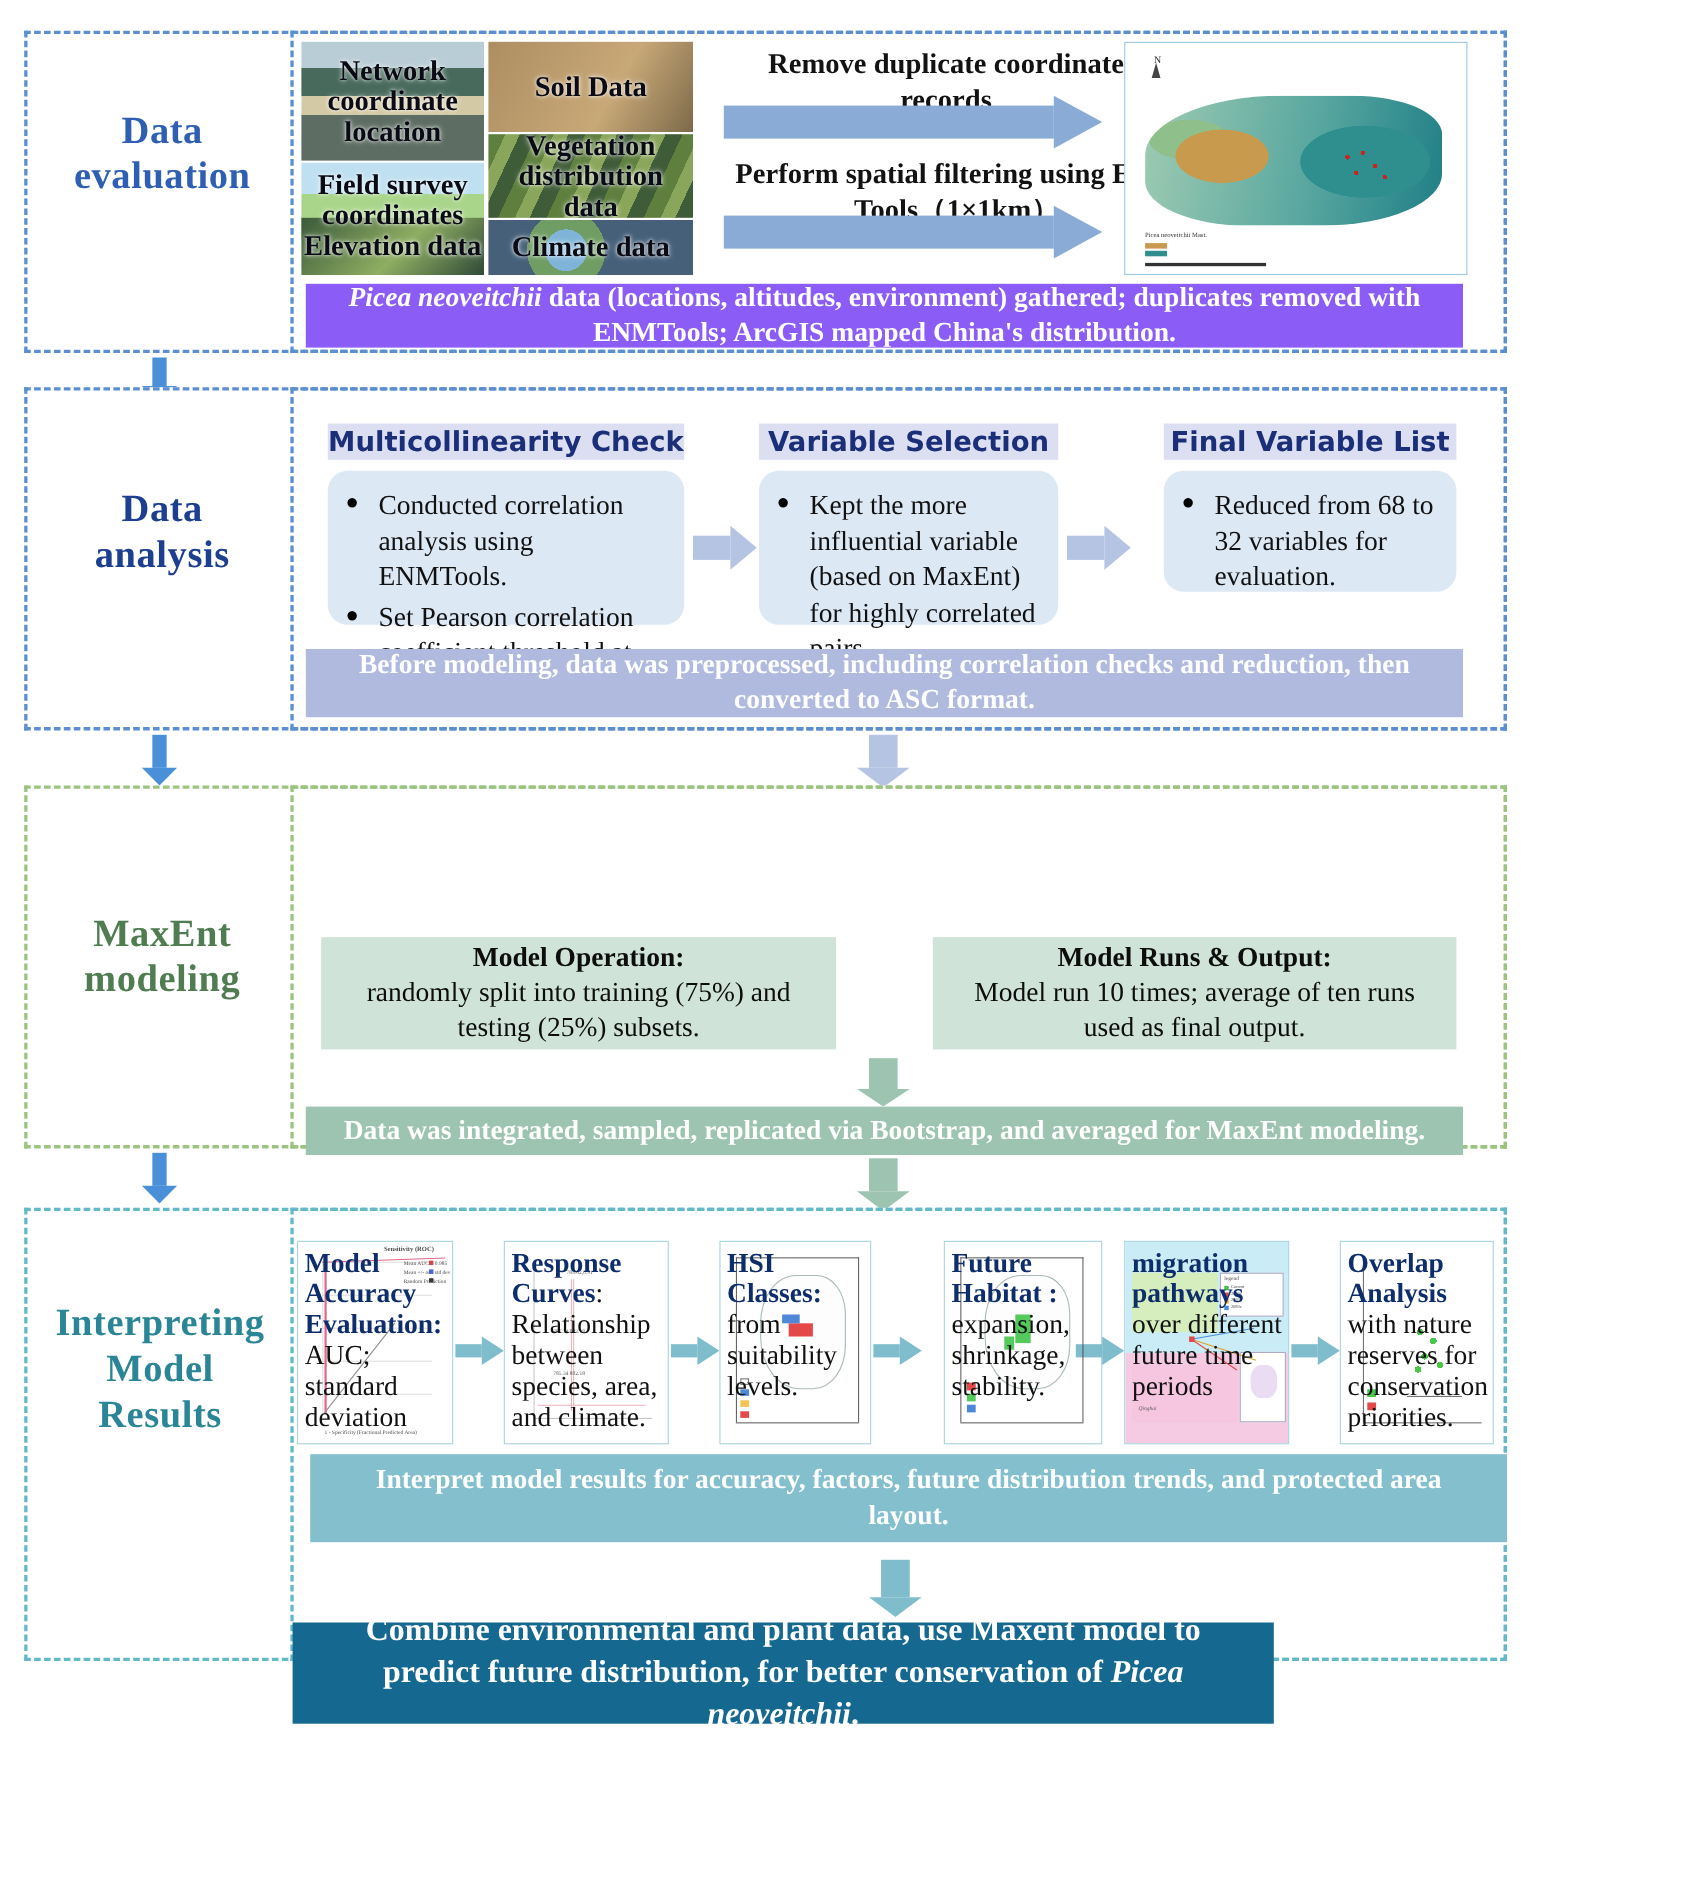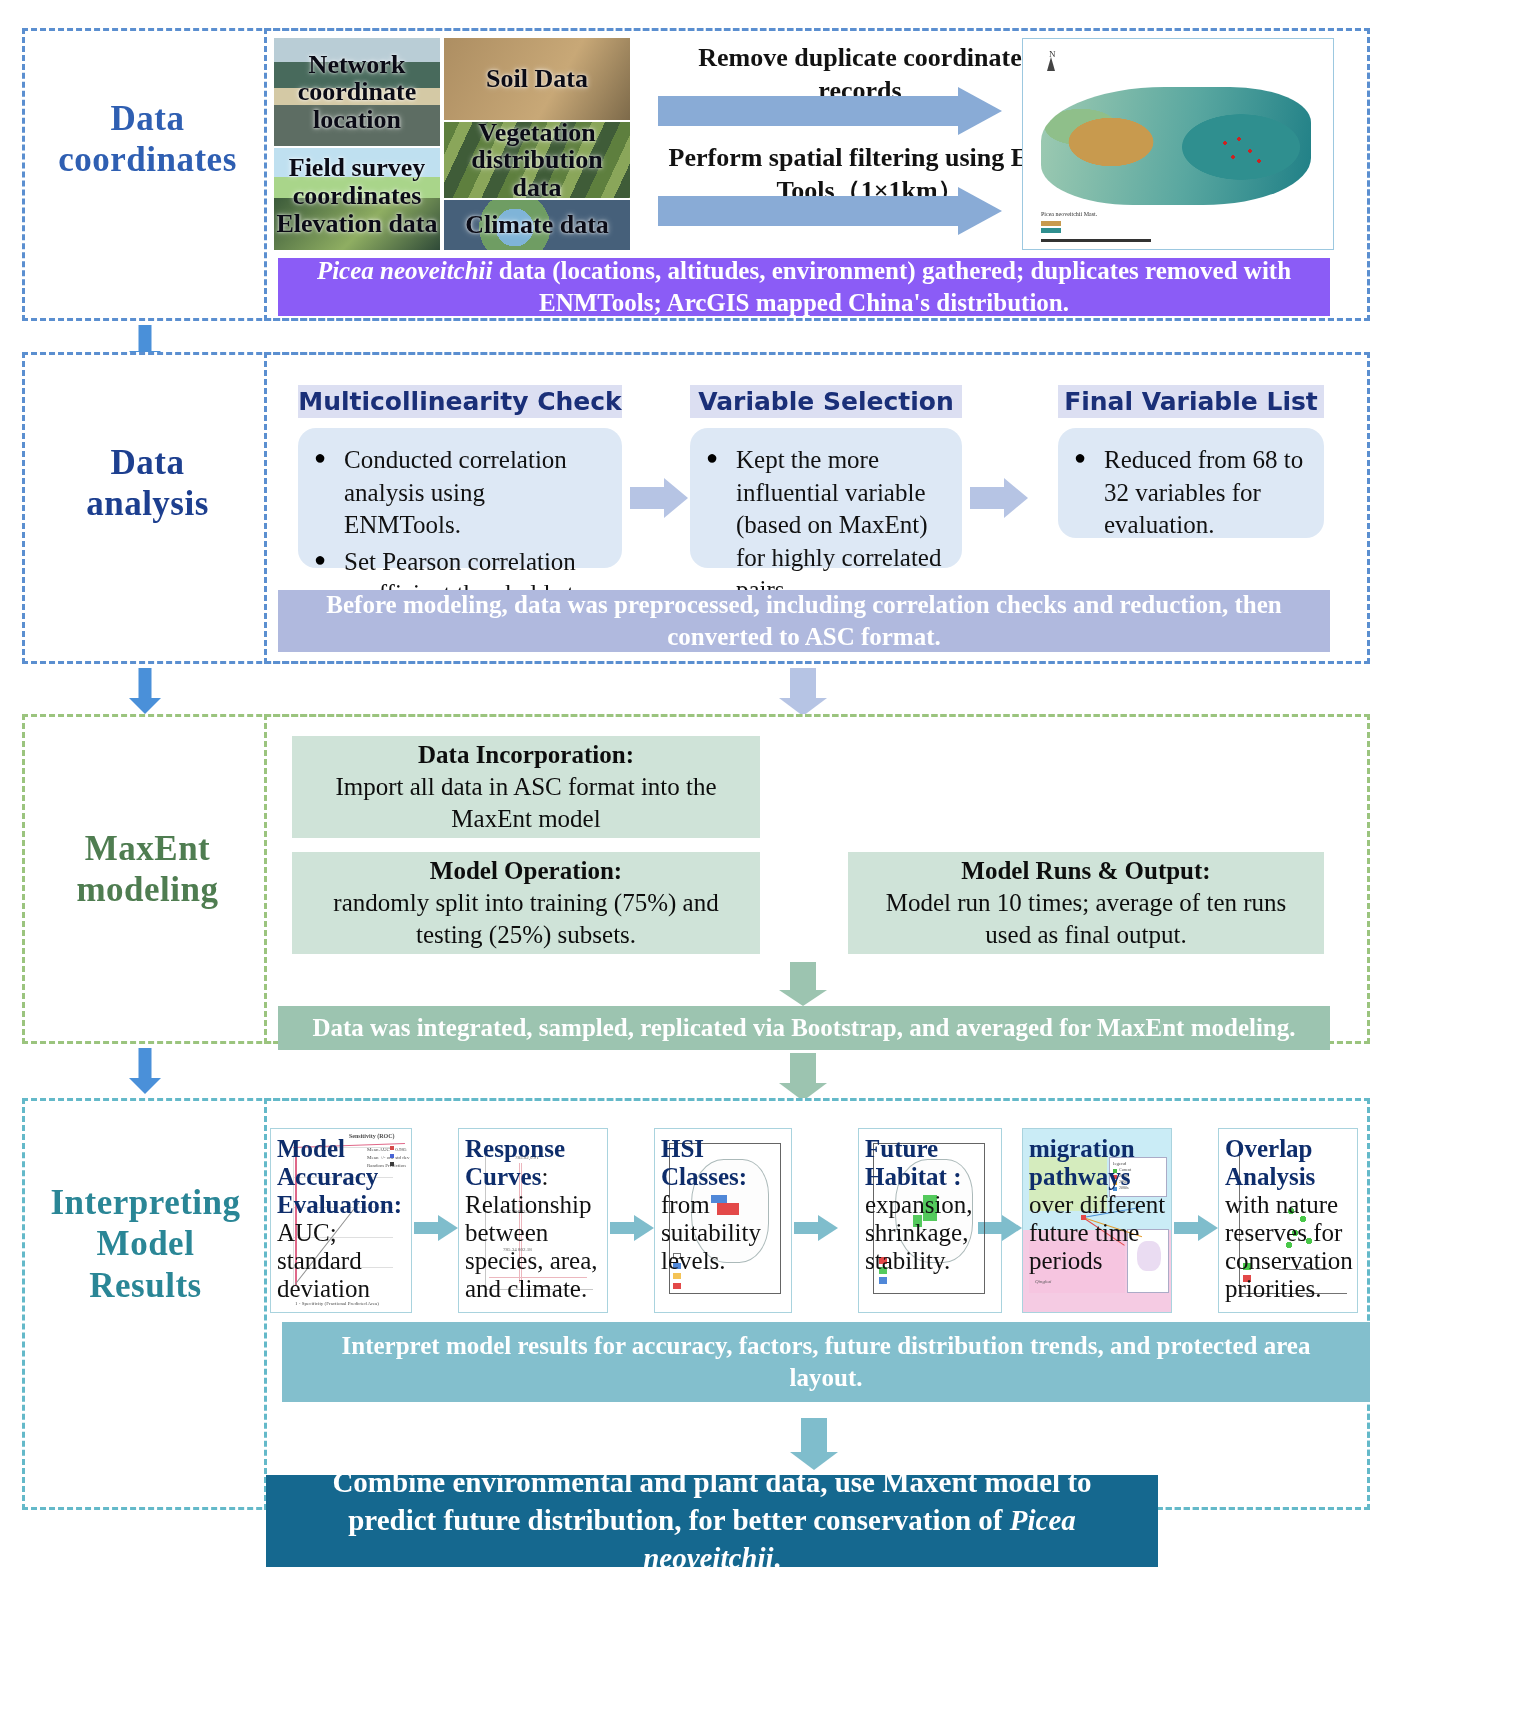--- a/index.html
+++ b/index.html
@@ -188,21 +188,21 @@
 </head>
 <body>
 
 <div class="canvas">
 
   <div class="stage-frame" style="left:22px; top:28px; width:1348px; height:293px;"></div>
   <div class="inner-frame" style="left:264px; top:28px; width:1106px; height:293px;"></div>
 
   <div class="stage-title blue" style="left:40px; top:98px; width:215px;">
     <div>Data</div>
-    <div>coordinates</div>
+    <div>evaluation</div>
   </div>
 
   <div class="tile" style="left:274px; top:38px; width:166px; height:108px;
               background:linear-gradient(#b9cdd6 0 22%, #486a5c 22% 46%, #d4c9a5 46% 62%, #5d6d63 62% 100%);">
     <div class="tlabel">Network coordinate location</div>
   </div>
   <div class="tile" style="left:274px; top:148px; width:166px; height:68px;
               background:linear-gradient(#bfe0f0 0 42%, #a9d58a 42% 100%);">
     <div class="tlabel">Field survey coordinates</div>
   </div>
@@ -324,24 +324,20 @@
   </div>
 
   <div class="stage-frame green" style="left:22px; top:714px; width:1348px; height:330px;"></div>
   <div class="inner-frame green" style="left:264px; top:714px; width:1106px; height:330px;"></div>
 
   <div class="stage-title green" style="left:40px; top:828px; width:215px;">
     <div>MaxEnt</div>
     <div>modeling</div>
   </div>
 
-  <div class="me-card" style="left:292px; top:736px; width:468px; height:102px;">
-    <div class="t">Data Incorporation:</div>
-    <div>Import all data in ASC format into the MaxEnt model</div>
-  </div>
   <div class="me-card" style="left:292px; top:852px; width:468px; height:102px;justify-content:center;">
     <div class="t">Model Operation:</div>
     <div>randomly split into training (75%) and testing (25%) subsets.</div>
   </div>
   <div class="me-card" style="left:848px; top:852px; width:476px; height:102px;">
     <div class="t">Model Runs &amp; Output:</div>
     <div>Model run 10 times; average of ten runs used as final output.</div>
   </div>
 
   <div class="v-arrow" style="left:775px; top:962px; width:56px; height:44px;">

